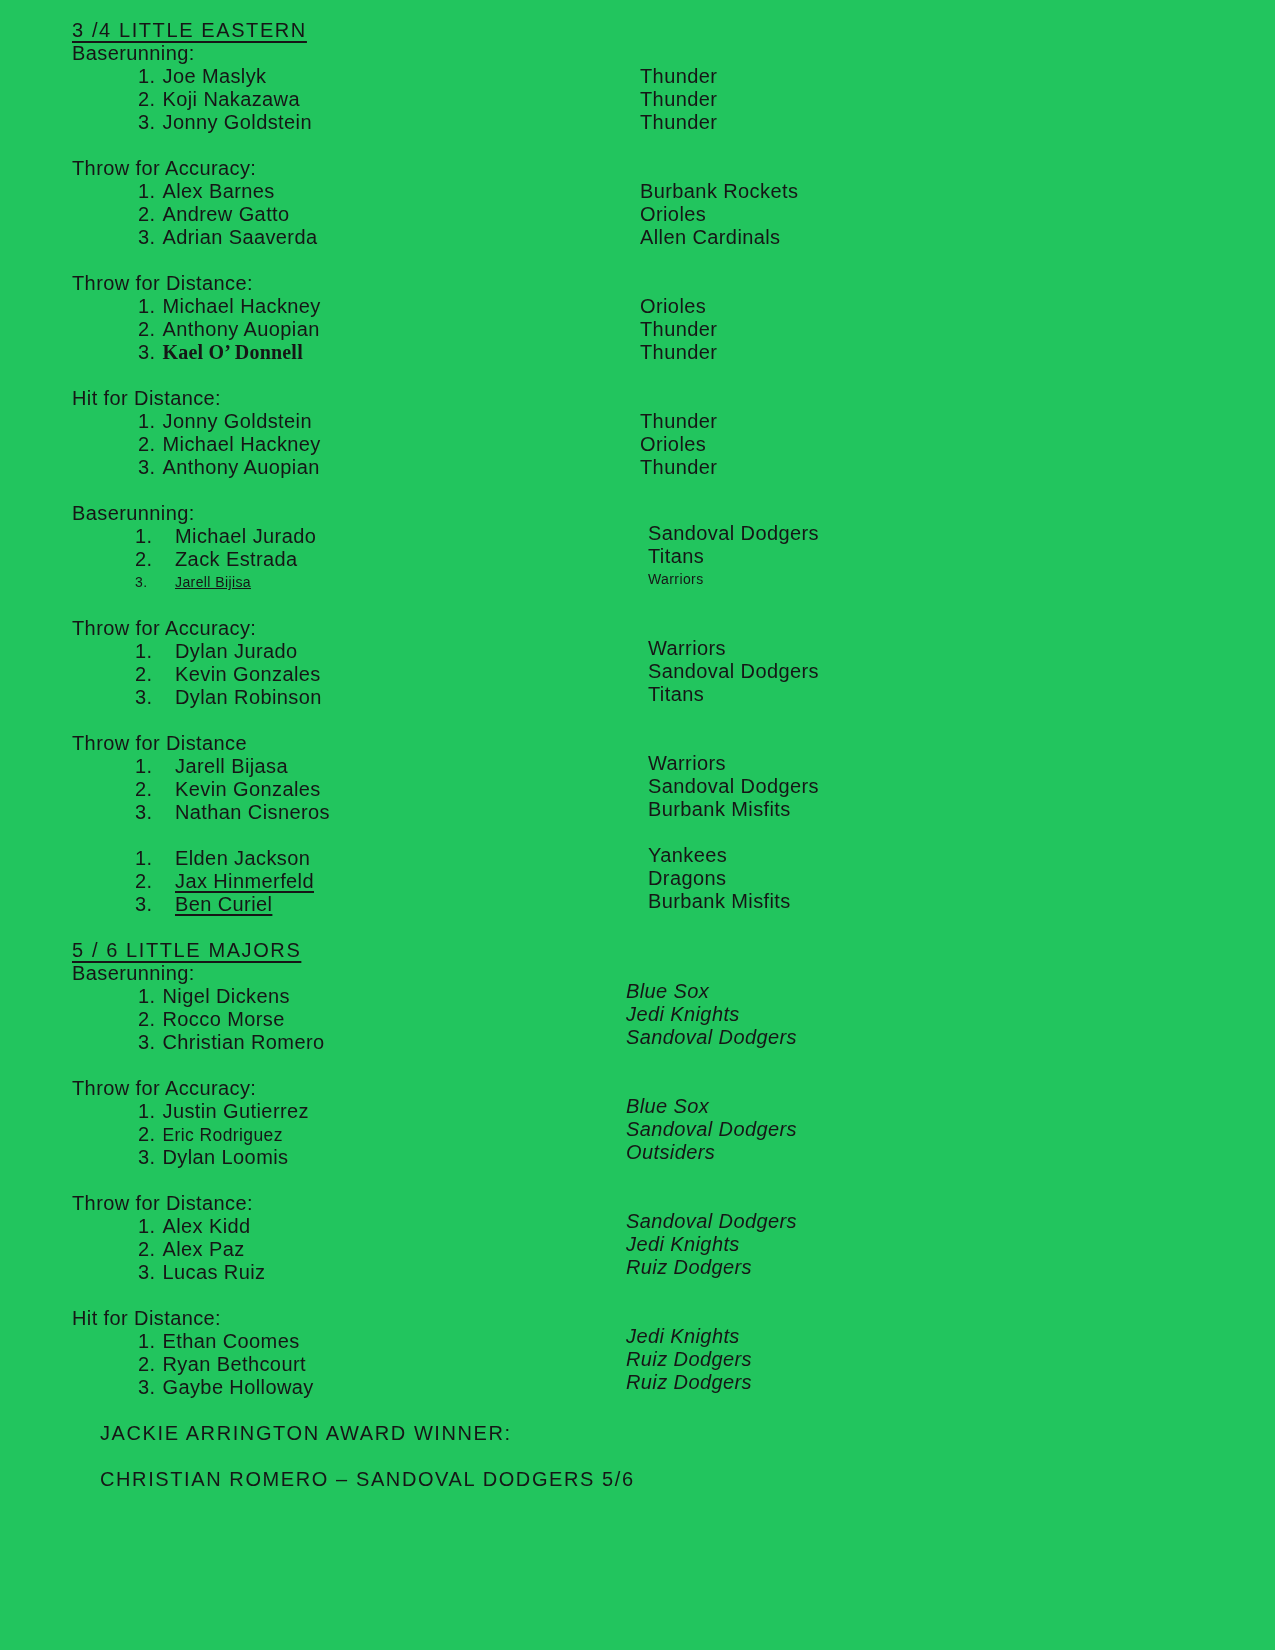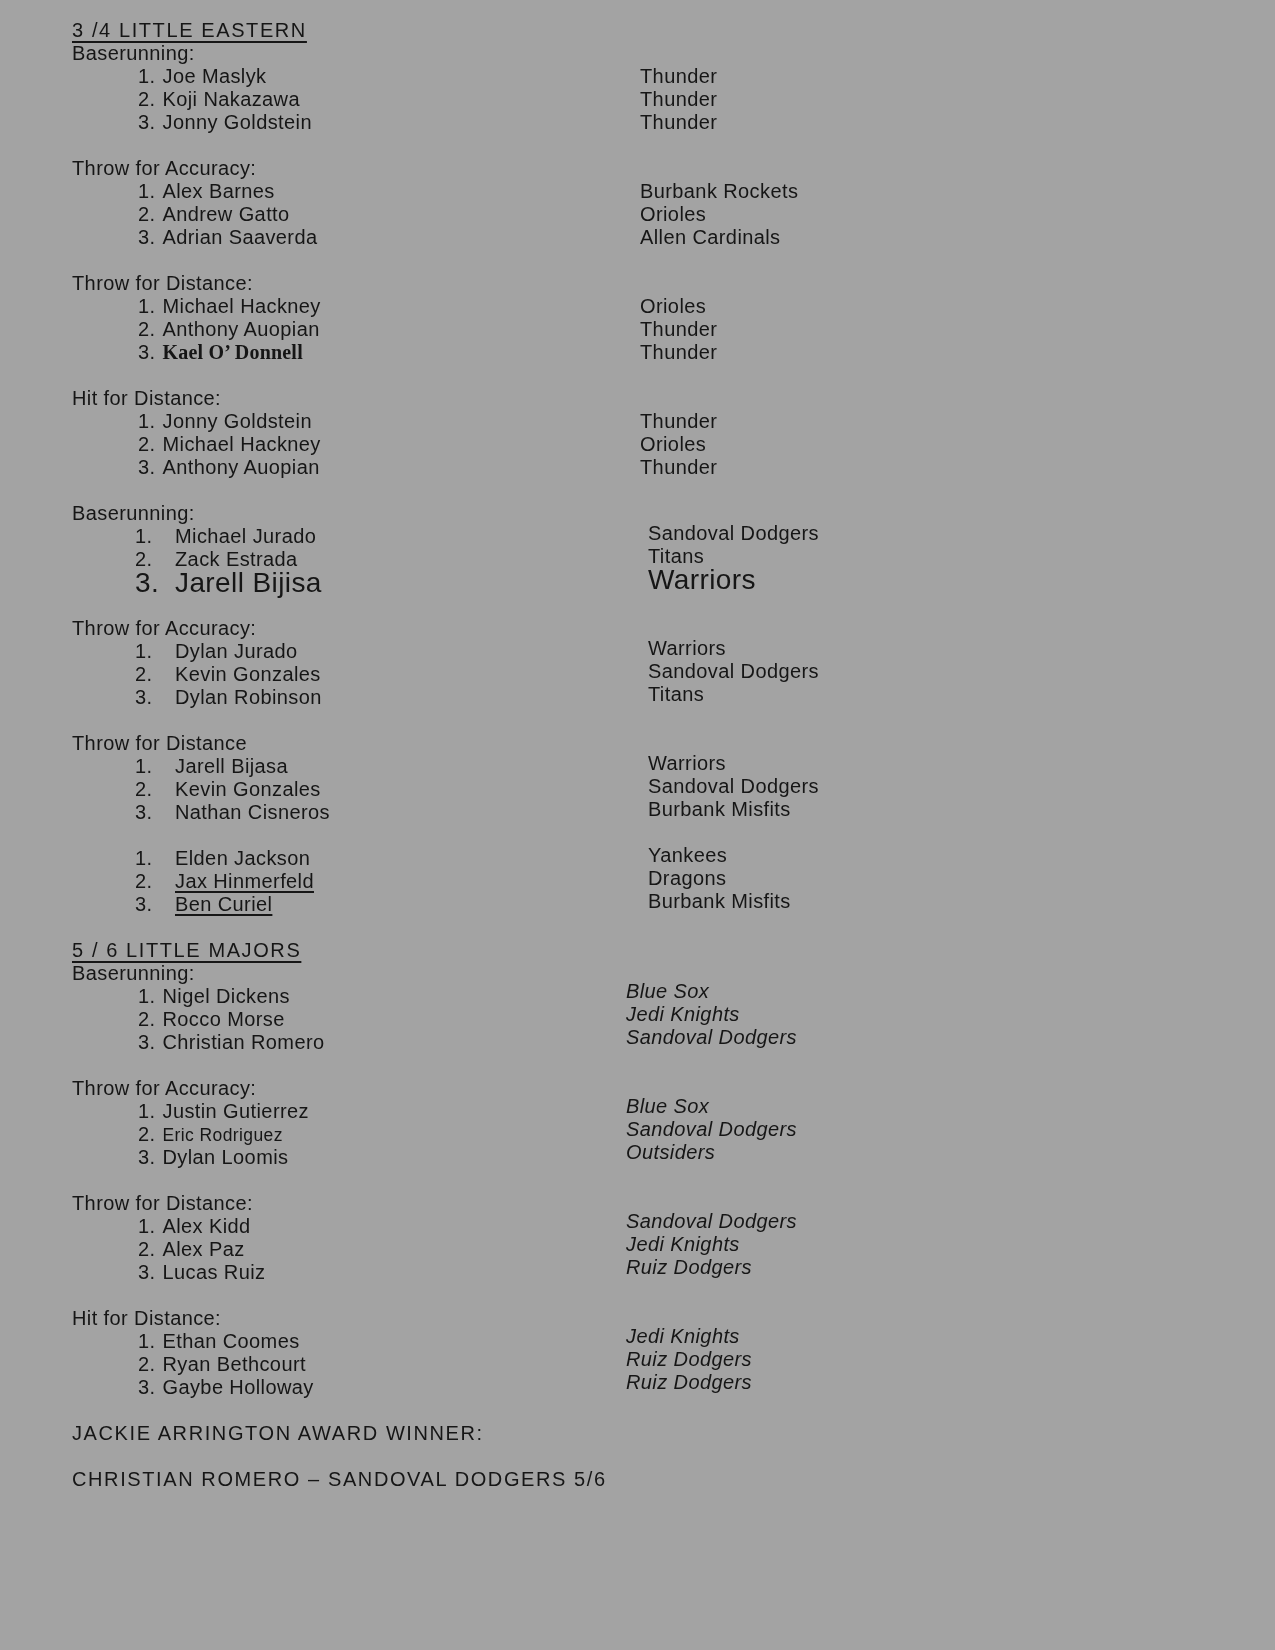--- a/index.html
+++ b/index.html
@@ -4,21 +4,21 @@
 <style>
   html, body {
     margin: 0;
     padding: 0;
     background: #ffffff;
   }
   .page {
     position: relative;
     width: 1275px;
     height: 1650px;
-    background: #a3a3a3;
+    background: #22c55e;
     font-family: "Liberation Sans", sans-serif;
     font-size: 20px;
     line-height: 23px;
     color: #161616;
     letter-spacing: 0.4px;
     overflow: hidden;
   }
   .content {
     position: absolute;
     top: 19px;
@@ -64,27 +64,28 @@
     font-family: "Liberation Serif", serif;
     font-weight: bold;
     letter-spacing: 0.2px;
   }
   .name.underline {
     text-decoration: underline;
     text-underline-offset: 3px;
     text-decoration-thickness: 1.5px;
   }
   .name.small { font-size: 17.5px; }
-  .row.large { font-size: 28px; }
+  .row.large { font-size: 14px; text-decoration: underline; }
   
   .footer-line {
     height: 23px;
     line-height: 23px;
     letter-spacing: 1.6px;
     white-space: nowrap;
+    margin-left: 28px;
   }
   .award-label { margin-top: 23px; }
   .award-winner { margin-top: 23px; }
 </style>
 </head>
 <body>
 
 <div class="page">
   <div class="content">
     <div id="sections">

